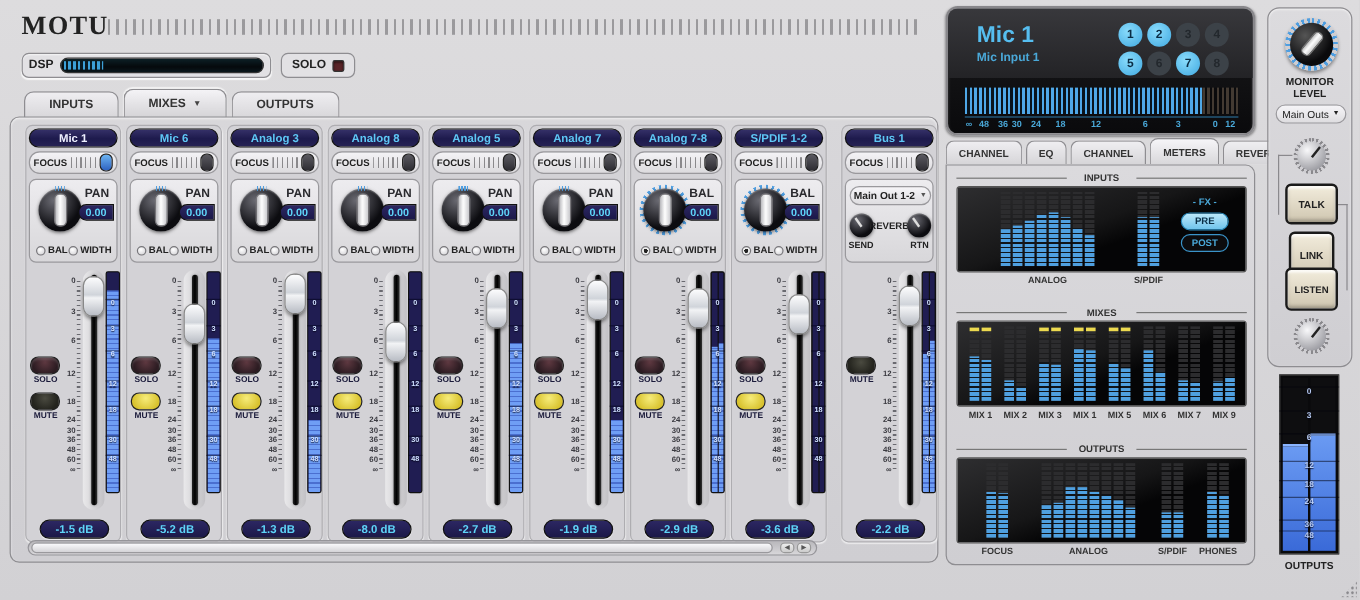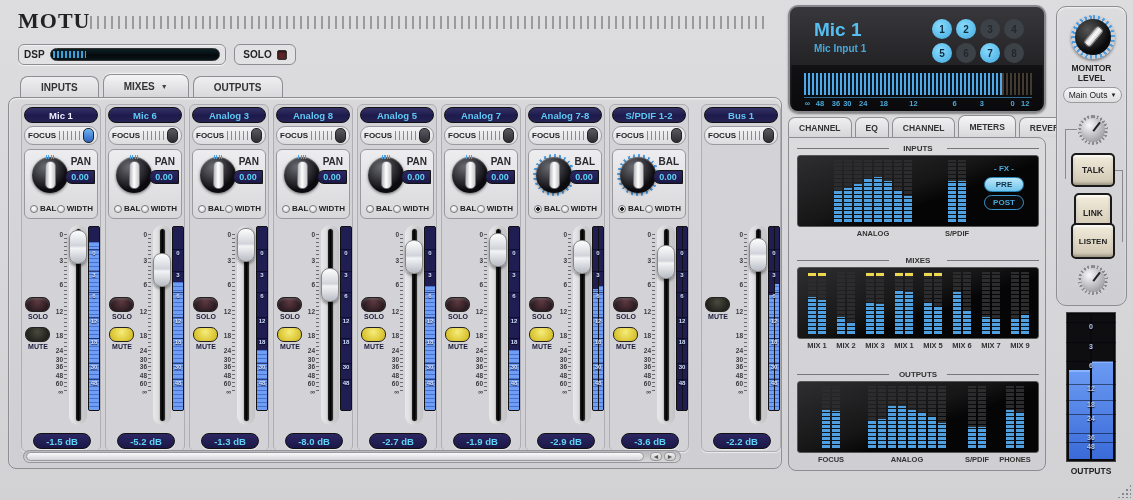--- a/index.html
+++ b/index.html
@@ -722,20 +722,35 @@
     <div class="strip" style="left: 692px;">
       <div class="ch-header">
             <span class="ch-name">Bus 1</span>
           </div>
       <div class="focus">
         <span class="focus-lbl">FOCUS</span>
         <span class="focus-ticks"></span>
         <span class="focus-knob"></span>
       </div>
 
+      <div class="busbox">
+        <div class="bus-out">
+              <span class="bus-out-lbl">Main Out 1-2</span>
+              <span class="arr">▼</span>
+            </div>
+        <div class="knob sm send">
+              <div class="sptr"></div>
+            </div>
+        <div class="rv-lbl">REVERB</div>
+        <div class="knob sm rtn">
+              <div class="sptr"></div>
+            </div>
+        <div class="send-lbl">SEND</div>
+        <div class="rtn-lbl">RTN</div>
+      </div>
       <div class="faderbox">
 
         <div class="sbtn mute" style="top: 74px;"></div>
         <div class="sbtn-lbl sl-mute" style="top: 90px;">MUTE</div>
         <div class="scale">
               <span style="top: 8.33px;">0</span>
               <span style="top: 34.08px;">3</span>
               <span style="top: 57.77px;">6</span>
               <span style="top: 84.55px;">12</span>
               <span style="top: 109.27px;">18</span>

